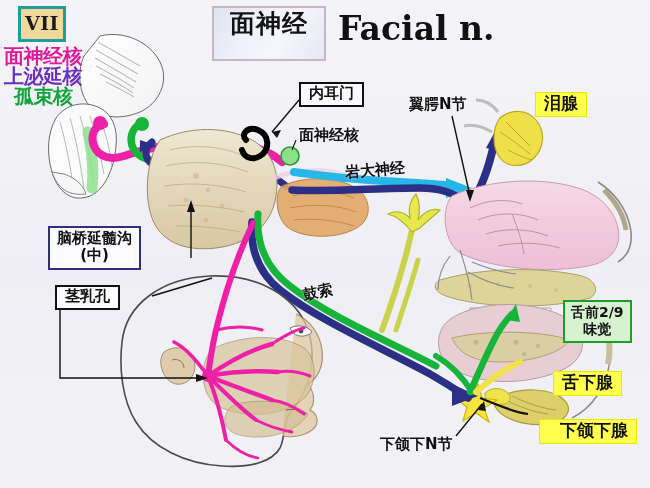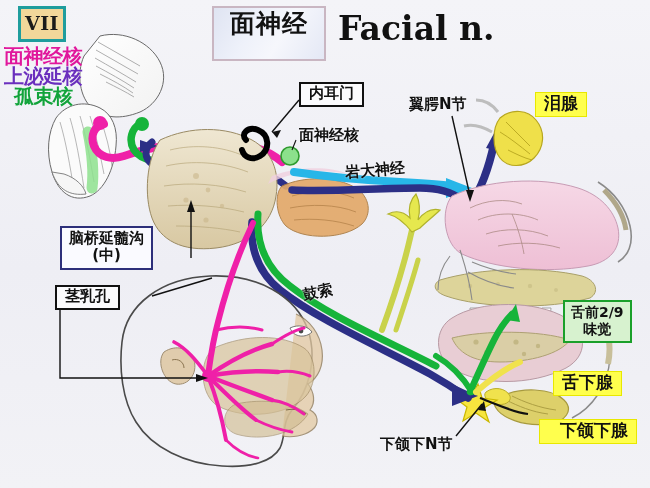--- a/index.html
+++ b/index.html
@@ -41,21 +41,21 @@
     font-weight:700;font-size:33px;color:#111;}
 
   
   .boxk{border:2px solid #111;background:#fbfbfd;
     font-size:15px;font-weight:700;color:#111;padding:2px 8px 3px;
     }
   #b-neiermen{left:299px;top:82px;}
   #b-jingru{left:55px;top:285px;}
   .boxnavy{border:2px solid #2d2f7a;background:#fafaff;
     font-size:15px;font-weight:700;color:#111;padding:2px 7px 4px;text-align:center;}
-  #b-naoqiao{left:60px;top:226px;line-height:1.12;text-align:center;}
+  #b-naoqiao{left:48px;top:226px;line-height:1.12;text-align:center;}
 
   
   .boxy{background:#ffff4d;border:1px solid #e8e800;
     font-size:17px;font-weight:700;color:#111;padding:2px 8px 3px;text-align:center;}
   #b-leixian{left:535px;top:92px;}
   #b-shexia{left:553px;top:371px;}
   #b-xiahexia{left:539px;top:419px;padding-left:20px;}
 
   
   #b-taste{left:563px;top:300px;background:#d7f2cf;border:2px solid #1aa02a;

